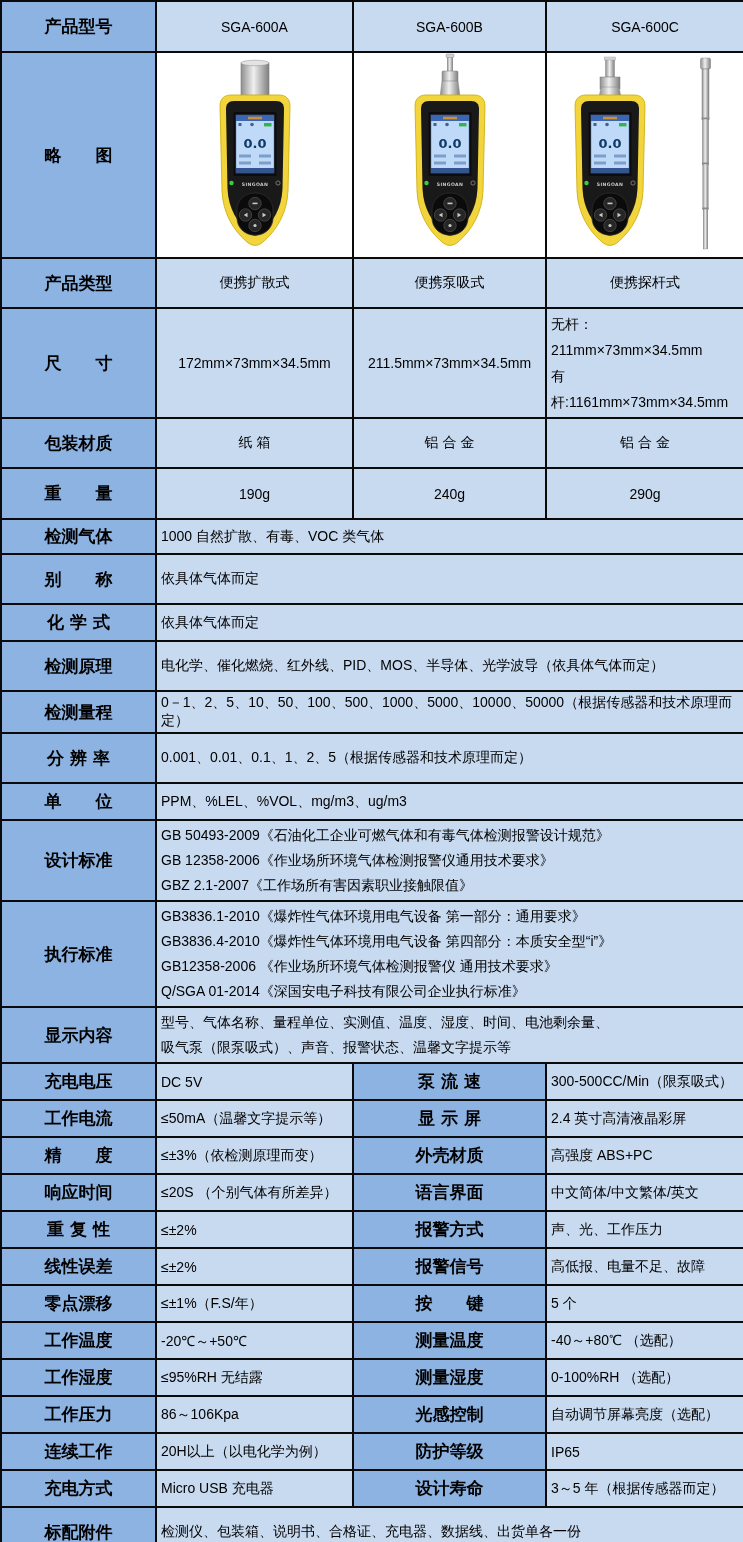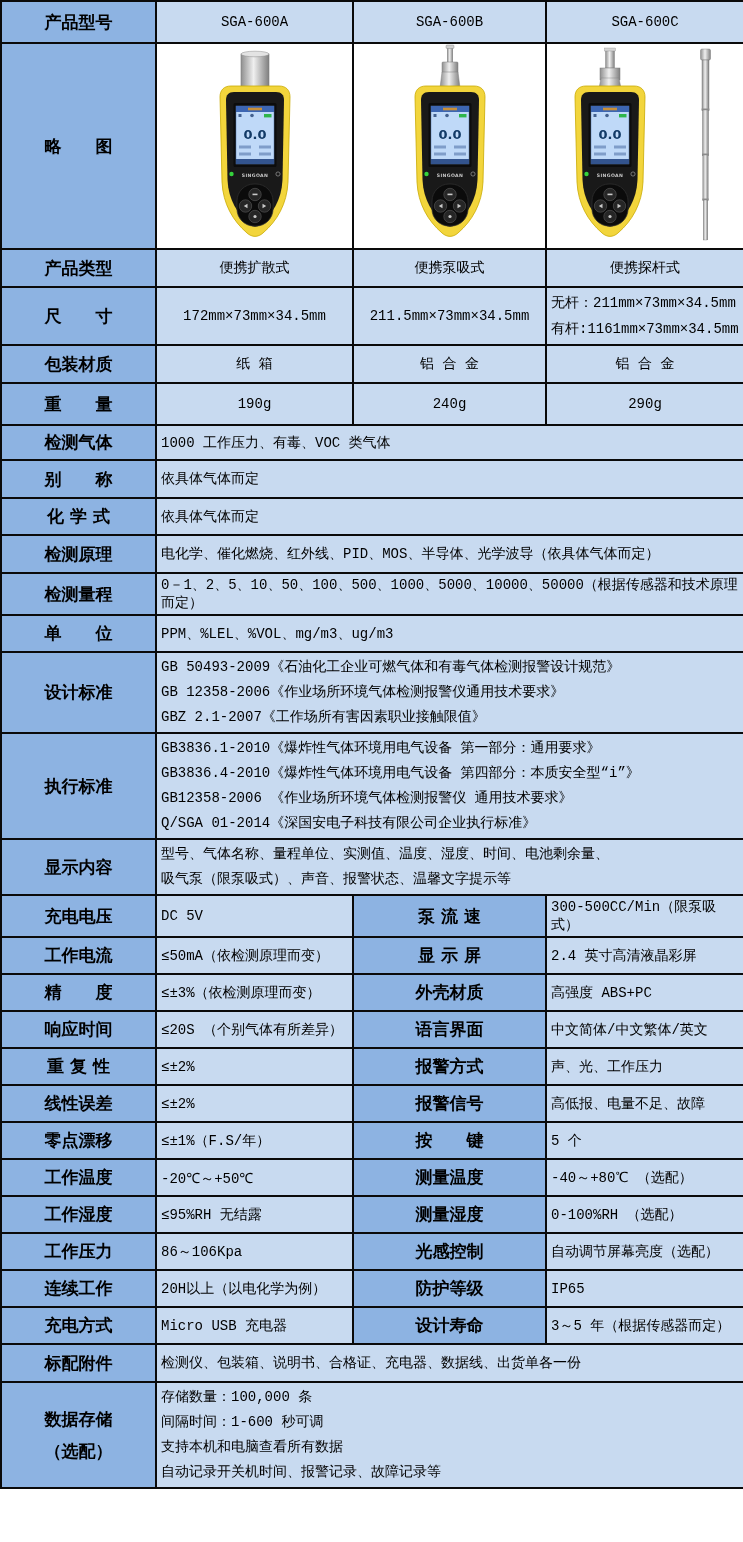--- a/index.html
+++ b/index.html
@@ -1,27 +1,27 @@
 <!DOCTYPE html>
 <html><head>
 <meta charset="utf-8">
 <style>
   * { box-sizing: border-box; }
   html,body { margin:0; padding:0; background:#fff; }
   body { width:743px; font-family:"DejaVu Sans","Liberation Sans",sans-serif; }
   table.spec { border-collapse:collapse; table-layout:fixed; width:743px; }
   .spec td { border:2px solid #0a0a0a; overflow:hidden; color:#000; padding:2px 4px; }
   td.lbl { background:#8DB3E2; text-align:center; font-weight:700; font-size:17px; }
-  td.val { background:#C8DAF0; font-size:14px; font-family:Liberation Mono, monospace; }
+  td.val { background:#C8DAF0; font-size:14px; font-family:Liberation Sans, sans-serif; }
   .c { text-align:center; }
   .l { text-align:left; padding-left:12px; padding-right:6px; }
   .sm { font-size:13px; }
   .pre { white-space:pre-line; line-height:25px;margin-left:20px; }
   td.img-cell { background:#fff; text-align:center; vertical-align:middle; padding:0; }
-  tr.h33{height:42px} tr.h35{height:35px} tr.h37{height:37px} tr.h38{height:38px}
+  tr.h33{height:51px} tr.h35{height:35px} tr.h37{height:37px} tr.h38{height:50px}
   tr.h52{height:52px} tr.h57{height:57px} tr.h73{height:73px} tr.h95{height:95px}
   tr.h102{height:102px} tr.h204{height:204px}
   svg text { font-family:"DejaVu Sans","Liberation Sans",sans-serif; }
 </style>
 </head>
 <body>
 
 <svg width="0" height="0" style="position:absolute" aria-hidden="true">
   <defs>
     <linearGradient id="met" x1="0" y1="0" x2="1" y2="0">
@@ -137,37 +137,41 @@
   </tr>
   <tr class="h33">
     <td class="lbl">重　　量</td>
     <td class="val c">190g</td>
     <td class="val c">240g</td>
     <td class="val c">290g</td>
   </tr>
 
   <tr class="h35">
     <td class="lbl">检测气体</td>
-    <td class="val l" colspan="3">1000 工作压力、有毒、VOC 类气体</td>
+    <td class="val l" colspan="3">1000 自然扩散、有毒、VOC 类气体</td>
   </tr>
   <tr class="h38">
     <td class="lbl">别　　称</td>
     <td class="val l" colspan="3">依具体气体而定</td>
   </tr>
   <tr class="h37">
     <td class="lbl">化 学 式</td>
     <td class="val l" colspan="3">依具体气体而定</td>
   </tr>
   <tr class="h38">
     <td class="lbl">检测原理</td>
     <td class="val l" colspan="3">电化学、催化燃烧、红外线、PID、MOS、半导体、光学波导（依具体气体而定）</td>
   </tr>
   <tr class="h37">
     <td class="lbl">检测量程</td>
     <td class="val l sm" colspan="3">0－1、2、5、10、50、100、500、1000、5000、10000、50000（根据传感器和技术原理而定）</td>
+  </tr>
+  <tr class="h38">
+    <td class="lbl">分 辨 率</td>
+    <td class="val l" colspan="3">0.001、0.01、0.1、1、2、5（根据传感器和技术原理而定）</td>
   </tr>
   <tr class="h37">
     <td class="lbl">单　　位</td>
     <td class="val l" colspan="3">PPM、%LEL、%VOL、mg/m3、ug/m3</td>
   </tr>
   <tr class="h73">
     <td class="lbl">设计标准</td>
     <td class="val l pre" colspan="3">GB 50493-2009《石油化工企业可燃气体和有毒气体检测报警设计规范》
 GB 12358-2006《作业场所环境气体检测报警仪通用技术要求》
 GBZ 2.1-2007《工作场所有害因素职业接触限值》</td>
@@ -186,21 +190,21 @@
   </tr>
 
   <tr class="h37">
     <td class="lbl">充电电压</td>
     <td class="val l">DC 5V</td>
     <td class="lbl">泵 流 速</td>
     <td class="val l sm">300-500CC/Min（限泵吸式）</td>
   </tr>
   <tr class="h37">
     <td class="lbl">工作电流</td>
-    <td class="val l sm">≤50mA（依检测原理而变）</td>
+    <td class="val l sm">≤50mA（温馨文字提示等）</td>
     <td class="lbl">显 示 屏</td>
     <td class="val l sm">2.4 英寸高清液晶彩屏</td>
   </tr>
   <tr class="h37">
     <td class="lbl">精　　度</td>
     <td class="val l sm">≤±3%（依检测原理而变）</td>
     <td class="lbl">外壳材质</td>
     <td class="val l">高强度 ABS+PC</td>
   </tr>
   <tr class="h37">

